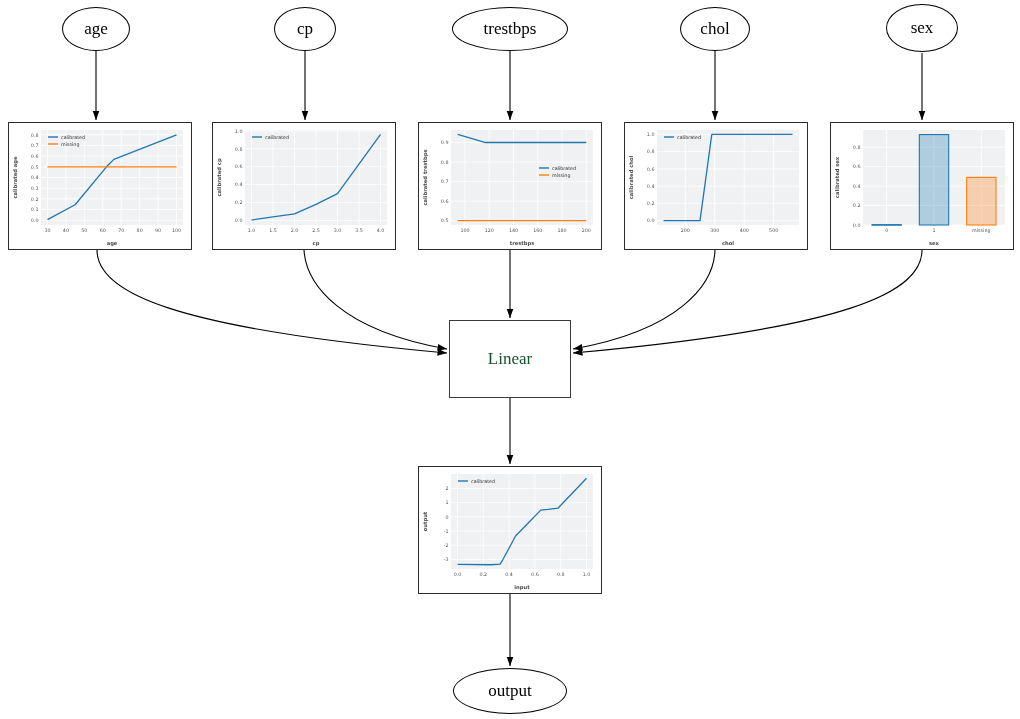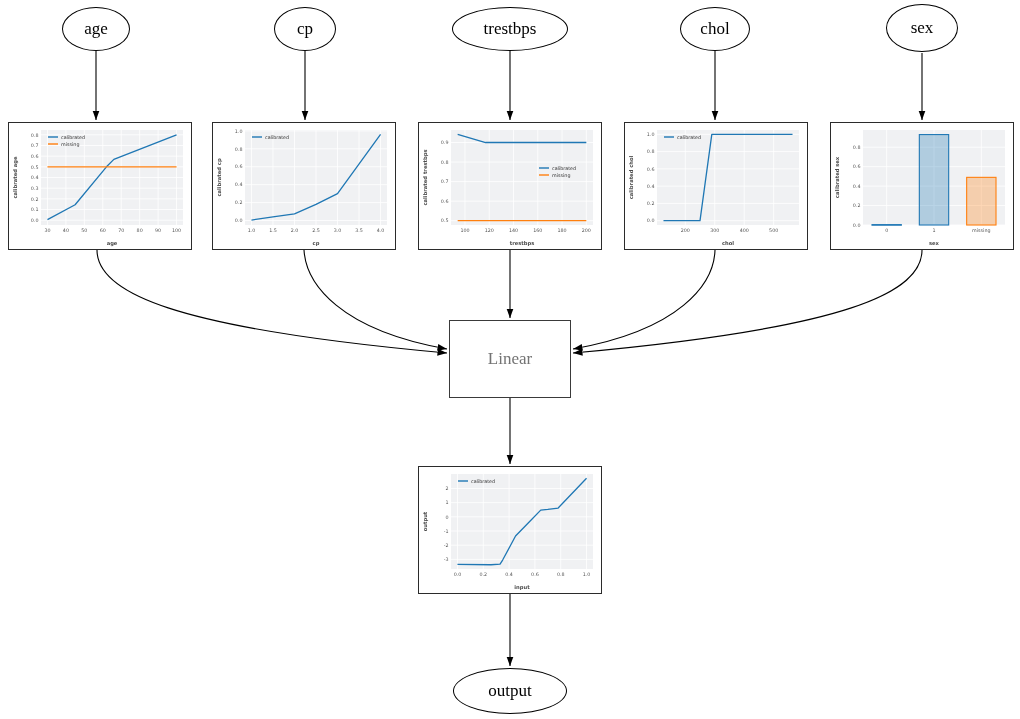--- a/index.html
+++ b/index.html
@@ -4,21 +4,21 @@
 <style>
   html,body{margin:0;padding:0;background:#fff;}
   .canvas{position:relative;width:1020px;height:719px;background:#fff;overflow:hidden;
           font-family:"Liberation Serif","DejaVu Serif",serif;}
   .edges{position:absolute;left:0;top:0;width:1020px;height:719px;pointer-events:none;}
   .node{position:absolute;border:1px solid #000;border-radius:50%;background:#fff;
         display:flex;align-items:center;justify-content:center;font-size:17px;color:#000;
         box-sizing:border-box;}
   .linear-box{position:absolute;left:449px;top:320px;width:122px;height:78px;
         border:1px solid #3a3a3a;background:#fff;display:flex;align-items:center;
-        justify-content:center;font-size:17px;color:#737373;box-sizing:border-box;}
+        justify-content:center;font-size:17px;color:#14532d;box-sizing:border-box;}
   .chart{position:absolute;width:184px;height:128px;border:1px solid #2b2b2b;background:#fff;
         box-sizing:border-box;}
   .chart svg{display:block;}
 </style>
 </head>
 <body>
 
 <div class="canvas">
 
   <svg class="edges" width="1020" height="719" viewBox="0 0 1020 719">

